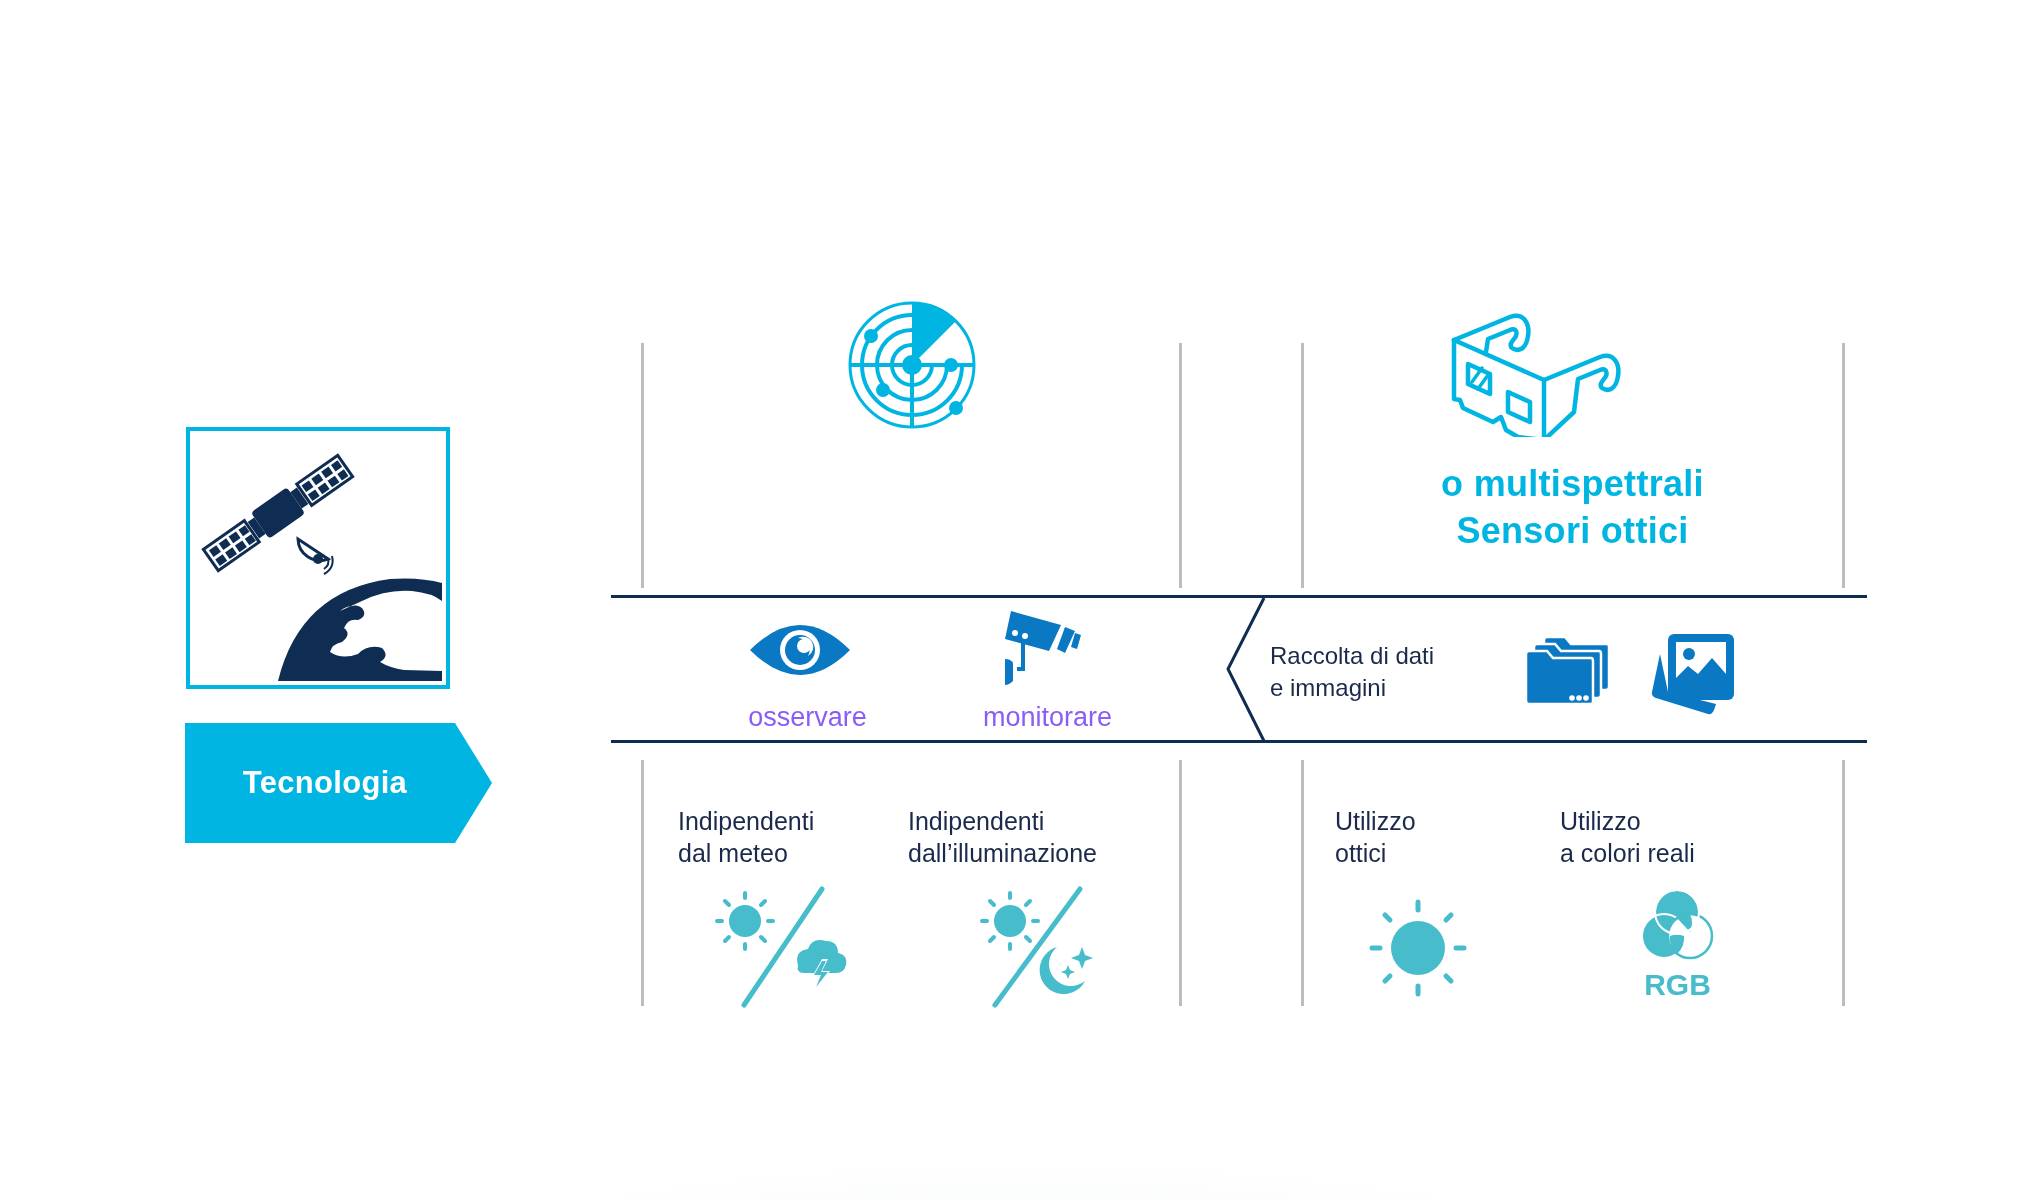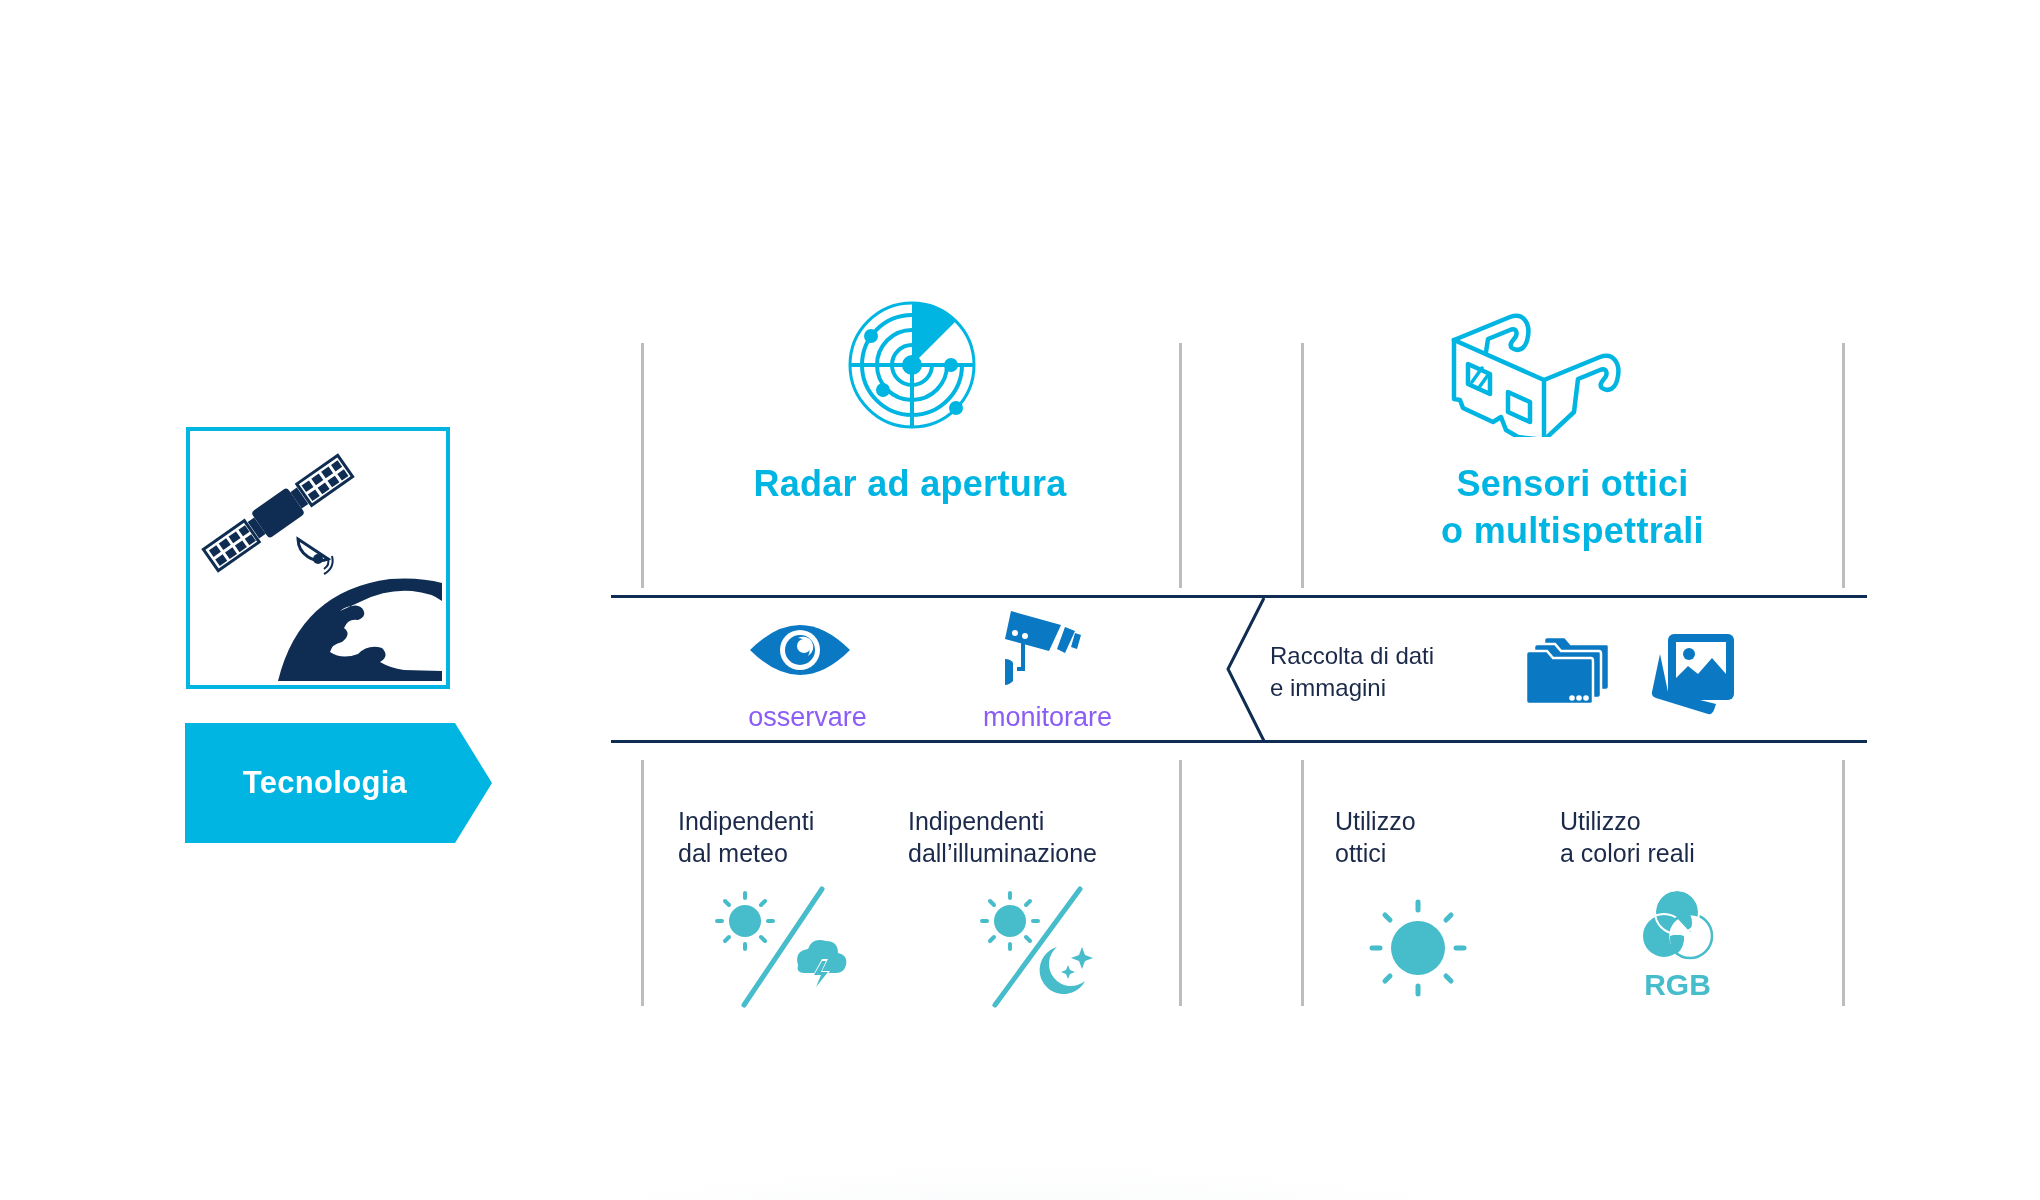--- a/index.html
+++ b/index.html
@@ -113,38 +113,37 @@
   <path d="M 67 5 A 62 62 0 0 1 111 23 L 72 62 L 67 62 Z" fill="#00b5e2"></path>
   <g fill="#00b5e2">
     <circle cx="67" cy="67" r="10"></circle>
     <circle cx="26" cy="38" r="7"></circle>
     <circle cx="106" cy="67" r="7"></circle>
     <circle cx="38" cy="92" r="7"></circle>
     <circle cx="111" cy="110" r="7"></circle>
   </g>
 </svg>
 <div class="section-title" style="left:660px; top:460px; width:500px;">
-  <div>Radar ad apertura</div>
 </div>
 
 <svg class="icon" style="left:1448px; top:312px;" width="200" height="125" viewBox="0 0 200 125">
   <g fill="none" stroke="#00b5e2" stroke-width="4.5" stroke-linejoin="round" stroke-linecap="round">
     <path d="M 6 28 L 96 68 L 96 128"></path>
     <path d="M 6 28 L 6 87 L 12 88 L 15 96 L 45 110 L 53 105 L 58 118 L 70 125 L 96 128"></path>
     <path d="M 6 28 L 62 5 C 76 0 82 12 80 24 C 78 38 70 40 64 36 C 60 32 66 28 68 24 C 70 18 66 16 62 18 L 40 27 L 38 40"></path>
     <path d="M 96 68 L 152 45 C 166 40 172 52 170 64 C 168 78 160 80 154 76 C 150 72 156 68 158 64 C 160 58 156 56 152 58 L 130 67 L 126 100 L 96 128"></path>
     <path d="M 20 52 L 42 62 L 42 82 L 20 72 Z"></path>
     <path d="M 60 80 L 82 90 L 82 110 L 60 100 Z"></path>
     <line x1="24" y1="70" x2="34" y2="56" stroke-width="3.5"></line>
     <line x1="30" y1="77" x2="40" y2="63" stroke-width="3.5"></line>
   </g>
 </svg>
 <div class="section-title" style="left:1305px; top:460px; width:535px;">
+  <div>o multispettrali</div>
   <div>Sensori ottici</div>
-  <div>o multispettrali</div>
 </div>
 
 <div class="hline" style="left:611px; top:595px; width:1256px;"></div>
 <div class="hline" style="left:611px; top:740px; width:1256px;"></div>
 <svg class="icon" style="left:1222px; top:596px;" width="50" height="147" viewBox="0 0 50 147">
   <polyline points="42,2 6,73 42,145" fill="none" stroke="#0f2d52" stroke-width="3"></polyline>
 </svg>
 
 <svg class="icon" style="left:748px; top:620px;" width="104" height="60" viewBox="0 0 104 60">
   <path d="M 2 30 Q 52 -20 102 30 Q 52 80 2 30 Z" fill="#0a78c2"></path>

